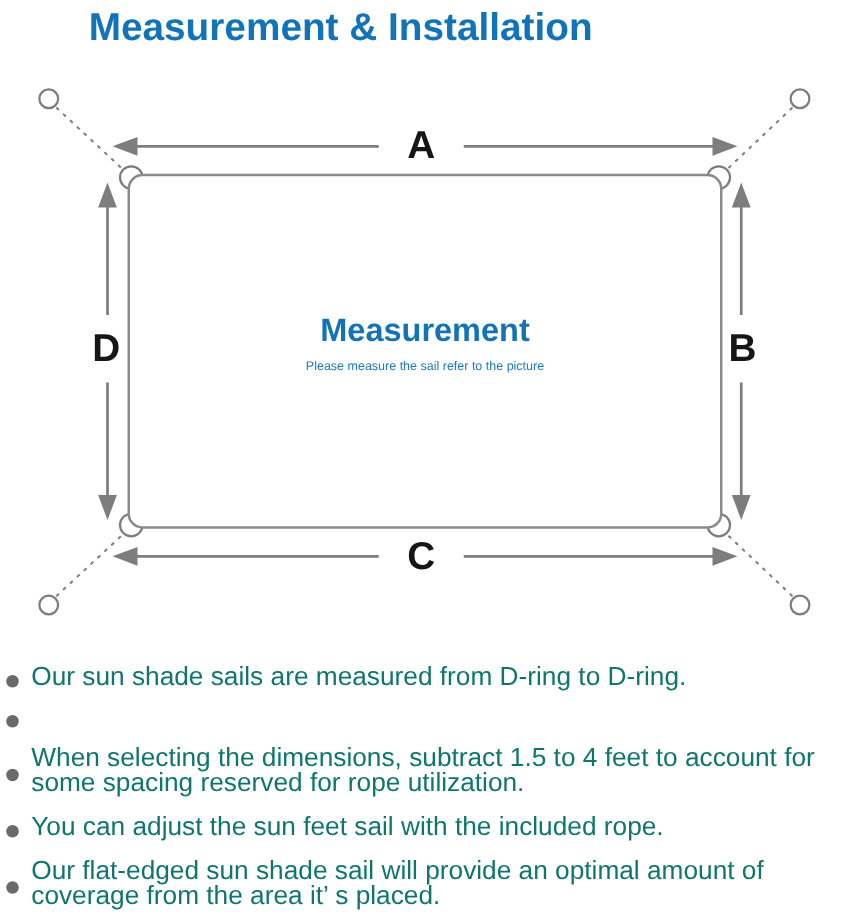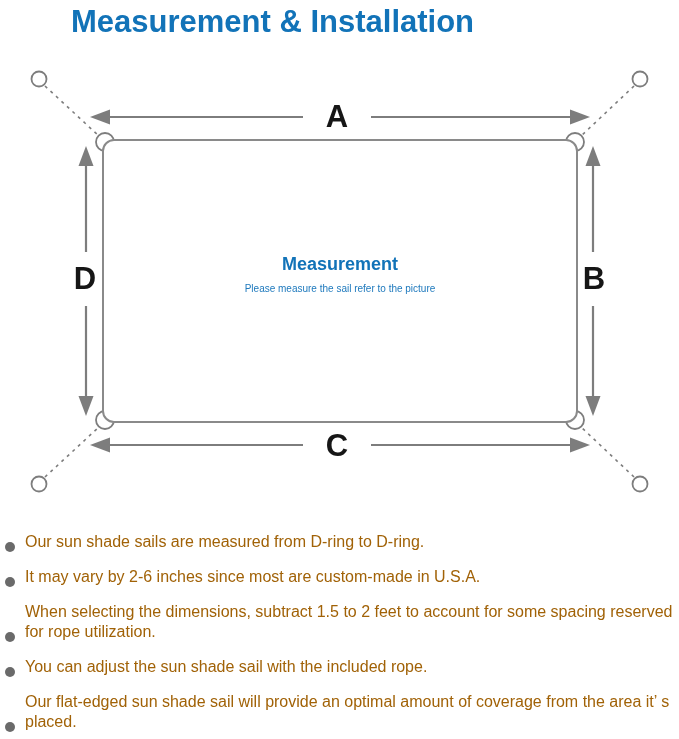--- a/index.html
+++ b/index.html
@@ -32,35 +32,35 @@
   .dim-b { left: 594px; top: 218px; }
   .dim-c { left: 337px; top: 385px; }
   .dim-d { left: 85px;  top: 218px; }
 
   .center-text {
     position: absolute; left: 340px; top: 214px; width: 460px;
     transform: translate(-50%, -50%);
     text-align: center;
   }
   .center-heading {
-    font-size: 18px; font-weight: bold; color: #1273b8; margin-bottom: 8px;
+    font-size: 26px; font-weight: bold; color: #1273b8; margin-bottom: 8px;
   }
   .center-sub {
     font-size: 10px; color: #1e79bd;
   }
 
   
   .notes {
     position: absolute; left: 3px; top: 532px; width: 672px;
     list-style: none;
   }
   .note-item {
-    display: flex; align-items: flex-end;
+    display: flex; align-items: center;
     margin-bottom: 15px;
-    color: #a16207; font-size: 16px; line-height: 20px;
+    color: #0f766e; font-size: 21px; line-height: 20px;
   }
   .note-item .dot {
     flex: 0 0 auto;
     width: 10px; height: 10px; border-radius: 50%;
     background: #6a6a6a; margin: 5px 10px 0 2px;
   }
   .note-item .note-text { max-width: 652px; }
 </style>
 </head>
 <body>
@@ -130,29 +130,28 @@
     </div>
   </div>
 
   <ul class="notes">
     <li class="note-item">
       <span class="dot"></span>
       <span class="note-text">Our sun shade sails are measured from D-ring to D-ring.</span>
     </li>
     <li class="note-item">
       <span class="dot"></span>
-      <span class="note-text">It may vary by 2-6 inches since most are custom-made in U.S.A.</span>
     </li>
     <li class="note-item">
       <span class="dot"></span>
-      <span class="note-text">When selecting the dimensions, subtract 1.5 to 2 feet to account for some spacing reserved for rope utilization.</span>
+      <span class="note-text">When selecting the dimensions, subtract 1.5 to 4 feet to account for some spacing reserved for rope utilization.</span>
     </li>
     <li class="note-item">
       <span class="dot"></span>
-      <span class="note-text">You can adjust the sun shade sail with the included rope.</span>
+      <span class="note-text">You can adjust the sun feet sail with the included rope.</span>
     </li>
     <li class="note-item">
       <span class="dot"></span>
       <span class="note-text">Our flat-edged sun shade sail will provide an optimal amount of coverage from the area it’ s placed.</span>
     </li>
   </ul>
 
 </div>
 
 </body></html>

